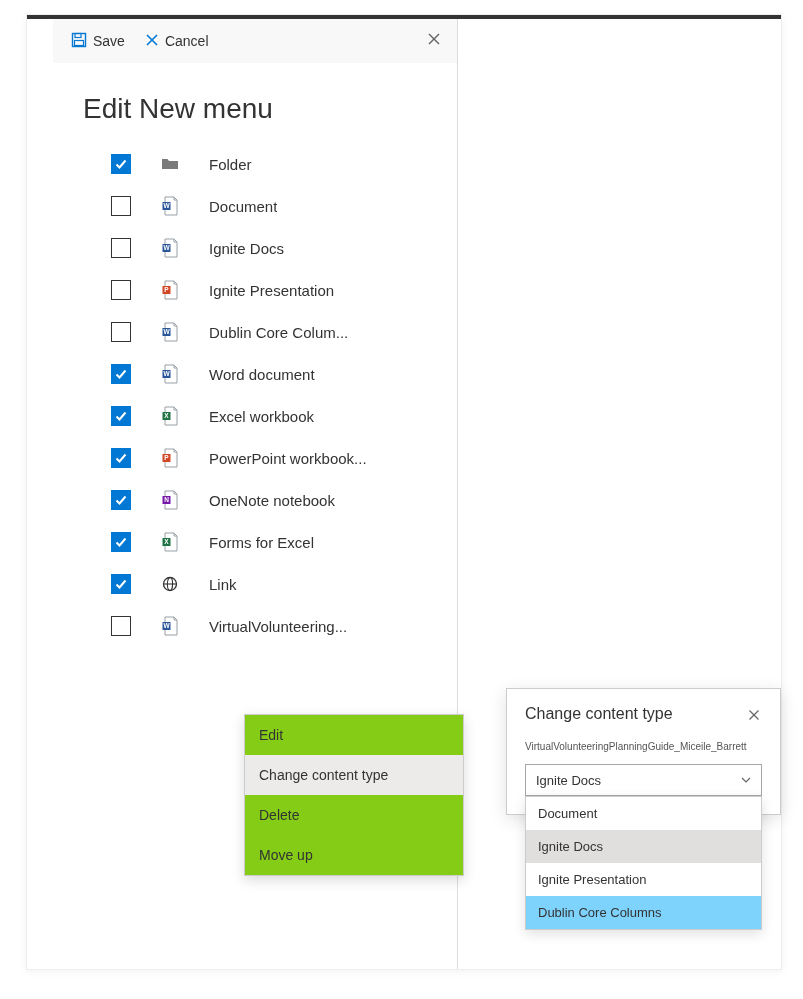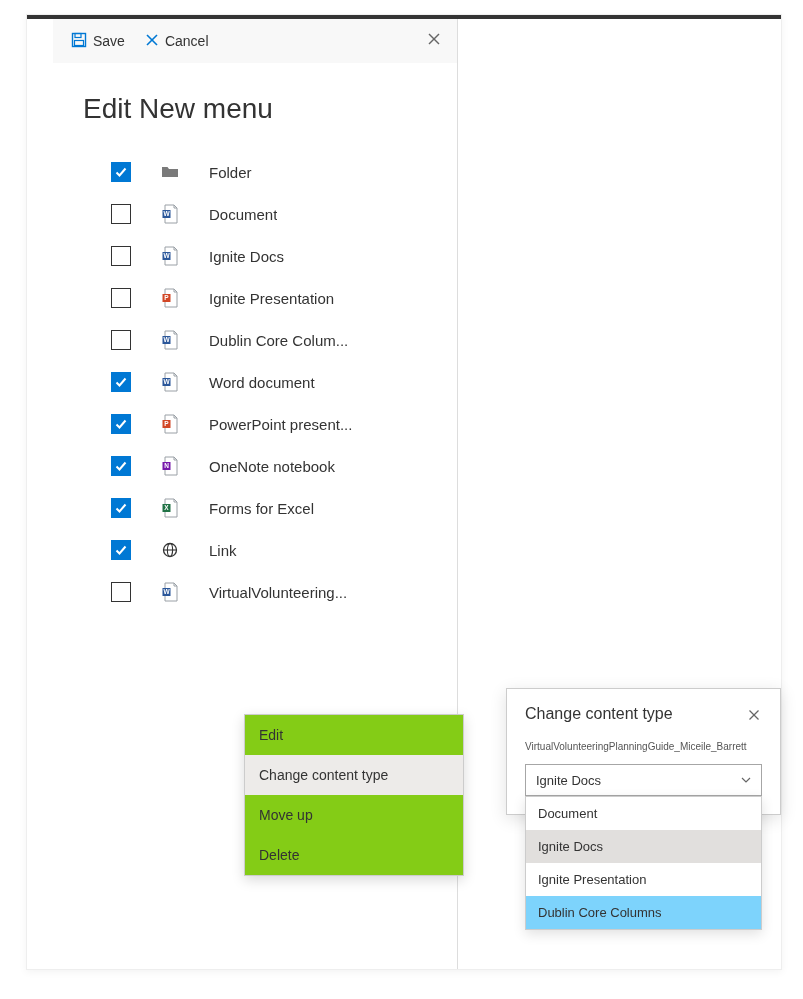--- a/index.html
+++ b/index.html
@@ -58,21 +58,21 @@
     padding: 4px;
     cursor: pointer;
   }
   .panel-body {
     padding: 30px 30px 0 30px;
   }
   .panel-title {
     font-size: 28px;
     font-weight: 100;
     color: #333;
-    margin: 0 0 26px 0;
+    margin: 0 0 18px 0;
   }
   .item-list {
     padding-left: 28px;
   }
   .item {
     display: flex;
     align-items: center;
     gap: 30px;
     height: 42px;
   }
@@ -320,25 +320,41 @@
           <div class="item">
             <div class="checkbox checked">
               <svg width="14" height="14" viewBox="0 0 14 14">
                 <polyline points="2.5,7.5 5.5,10.5 11.5,3.5" fill="none" stroke="#fff" stroke-width="2"></polyline>
               </svg>
             </div>
             <span class="file-icon">
               <svg width="16" height="20" viewBox="0 0 16 20">
                 <path d="M3 1 L12 1 L15 4 L15 19 L3 19 Z" fill="#fff" stroke="#9aa0a6" stroke-width="1"></path>
                 <path d="M12 1 L12 4 L15 4" fill="none" stroke="#9aa0a6" stroke-width="1"></path>
+                <rect x="0.5" y="6" width="8" height="8" fill="#217346"></rect>
+                <text x="4.5" y="12.2" text-anchor="middle" font-size="6.5" font-family="Segoe UI,Arial" fill="#fff" font-weight="600">X</text>
+              </svg>
+            </span>
+            <span class="item-label">Excel workbook</span>
+          </div>
+          <div class="item">
+            <div class="checkbox checked">
+              <svg width="14" height="14" viewBox="0 0 14 14">
+                <polyline points="2.5,7.5 5.5,10.5 11.5,3.5" fill="none" stroke="#fff" stroke-width="2"></polyline>
+              </svg>
+            </div>
+            <span class="file-icon">
+              <svg width="16" height="20" viewBox="0 0 16 20">
+                <path d="M3 1 L12 1 L15 4 L15 19 L3 19 Z" fill="#fff" stroke="#9aa0a6" stroke-width="1"></path>
+                <path d="M12 1 L12 4 L15 4" fill="none" stroke="#9aa0a6" stroke-width="1"></path>
                 <rect x="0.5" y="6" width="8" height="8" fill="#d24726"></rect>
                 <text x="4.5" y="12.2" text-anchor="middle" font-size="6.5" font-family="Segoe UI,Arial" fill="#fff" font-weight="600">P</text>
               </svg>
             </span>
-            <span class="item-label">PowerPoint present...</span>
+            <span class="item-label">PowerPoint workbook...</span>
           </div>
           <div class="item">
             <div class="checkbox checked">
               <svg width="14" height="14" viewBox="0 0 14 14">
                 <polyline points="2.5,7.5 5.5,10.5 11.5,3.5" fill="none" stroke="#fff" stroke-width="2"></polyline>
               </svg>
             </div>
             <span class="file-icon">
               <svg width="16" height="20" viewBox="0 0 16 20">
                 <path d="M3 1 L12 1 L15 4 L15 19 L3 19 Z" fill="#fff" stroke="#9aa0a6" stroke-width="1"></path>
@@ -392,22 +408,22 @@
             </span>
             <span class="item-label">VirtualVolunteering...</span>
           </div>
         </div>
     </div>
   </div>
 
   <div class="context-menu" id="context-menu">
       <div class="context-item">Edit</div>
       <div class="context-item hover">Change content type</div>
+      <div class="context-item">Delete</div>
       <div class="context-item">Move up</div>
-      <div class="context-item">Delete</div>
     </div>
 
   <div class="callout">
     <div class="callout-head">
       <div class="callout-title">Change content type</div>
       <div class="callout-close">
         <span>
           <svg width="12" height="12" viewBox="0 0 12 12">
               <line x1="1.5" y1="1.5" x2="10.5" y2="10.5" stroke="#666" stroke-width="1.2"></line>
               <line x1="10.5" y1="1.5" x2="1.5" y2="10.5" stroke="#666" stroke-width="1.2"></line>

